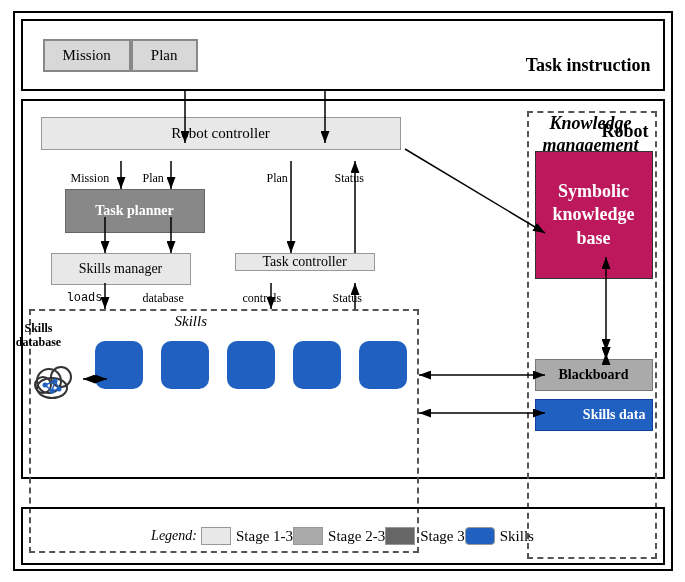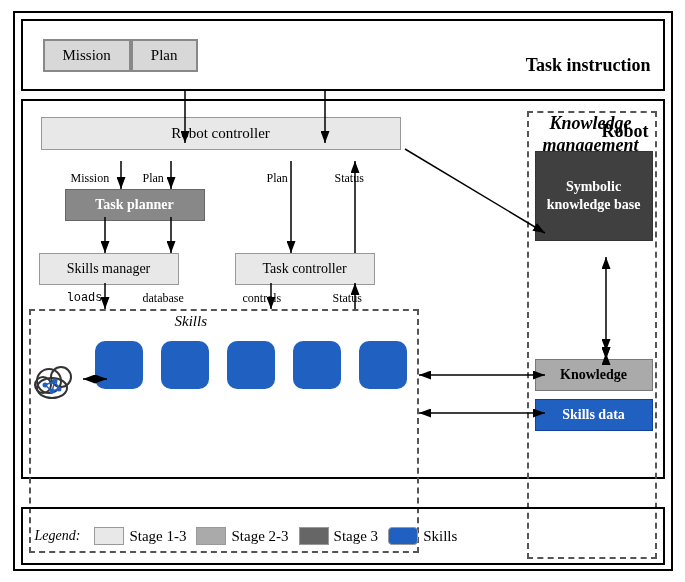--- a/index.html
+++ b/index.html
@@ -99,29 +99,29 @@
       text-align: center;
       line-height: 1.2;
     }
 
     
     .symbolic-kb {
       position: absolute;
       top: 138px;
       right: 18px;
       width: 118px;
-      background: #404040;
+      background: #be185d;
       border: 1.5px solid #333;
       padding: 12px 6px;
       text-align: center;
-      font-size: 14px;
+      font-size: 18px;
       color: #fff;
       font-weight: bold;
       line-height: 1.3;
-      height: 90px;
+      height: 128px;
       display: flex;
       align-items: center;
       justify-content: center;
     }
 
     
     .blackboard {
       position: absolute;
       top: 346px;
       right: 18px;
@@ -136,63 +136,63 @@
 
     
     .skills-data {
       position: absolute;
       top: 386px;
       right: 18px;
       width: 118px;
       background: #2060c0;
       border: 1.5px solid #1040a0;
       padding: 7px 6px;
-      text-align: center;
+      text-align: right;
       font-size: 14px;
       color: #fff;
       font-weight: bold;
     }
 
     
     .task-planner {
       position: absolute;
       top: 176px;
       left: 50px;
       width: 140px;
       background: #888;
       border: 1.5px solid #666;
-      padding: 7px 0;
+      padding: 13px 0;
       text-align: center;
       font-size: 14px;
       color: #fff;
       font-weight: bold;
     }
 
     
     .skills-manager {
       position: absolute;
       top: 240px;
-      left: 24px;
+      left: 36px;
       width: 140px;
       background: #e8e8e8;
       border: 1.5px solid #999;
       padding: 7px 0;
       text-align: center;
       font-size: 14px;
     }
 
     
     .task-controller {
       position: absolute;
       top: 240px;
       left: 220px;
       width: 140px;
       background: #e8e8e8;
       border: 1.5px solid #999;
-      padding: 7px 0;
+      padding: 0 0;
       text-align: center;
       font-size: 14px;
     }
 
     
     .skills-dashed-box {
       position: absolute;
       top: 296px;
       left: 14px;
       width: 390px;
@@ -253,22 +253,22 @@
     .legend-box {
       position: absolute;
       bottom: 4px;
       left: 6px;
       right: 6px;
       height: 58px;
       border: 2px solid #000;
       display: flex;
       align-items: center;
       padding: 0 12px;
-      gap: 10px;
       font-size: 13px;
+      justify-content: center;
     }
     .legend-item {
       display: flex;
       align-items: center;
       gap: 5px;
     }
     .legend-swatch {
       width: 30px;
       height: 18px;
       border: 1px solid #999;
@@ -308,21 +308,21 @@
 
   <div class="robot-controller">Robot controller</div>
 
   <div class="knowledge-mgmt-box"></div>
   <div class="knowledge-mgmt-label">
     <em>Knowledge management</em>
   </div>
 
   <div class="symbolic-kb">Symbolic knowledge base</div>
 
-  <div class="blackboard">Knowledge</div>
+  <div class="blackboard">Blackboard</div>
 
   <div class="skills-data">Skills data</div>
 
   <div class="task-planner">Task planner</div>
 
   <div class="skills-manager">Skills manager</div>
 
   <div class="task-controller">Task controller</div>
 
   <div class="skills-dashed-box"></div>
@@ -345,20 +345,23 @@
     <circle cx="16" cy="32" r="2.5" fill="#2060c0"></circle>
     <circle cx="26" cy="28" r="2.5" fill="#2060c0"></circle>
     <circle cx="23" cy="38" r="2.5" fill="#2060c0"></circle>
     <circle cx="30" cy="36" r="2.5" fill="#2060c0"></circle>
     <line x1="16" y1="32" x2="26" y2="28" stroke="#2060c0" stroke-width="1.5"></line>
     <line x1="26" y1="28" x2="23" y2="38" stroke="#2060c0" stroke-width="1.5"></line>
     <line x1="23" y1="38" x2="30" y2="36" stroke="#2060c0" stroke-width="1.5"></line>
     <line x1="16" y1="32" x2="23" y2="38" stroke="#2060c0" stroke-width="1.5"></line>
     <line x1="26" y1="28" x2="30" y2="36" stroke="#2060c0" stroke-width="1.5"></line>
   </svg>
+  <div class="skills-db-label">
+    <strong>Skills database</strong>
+  </div>
 
   <div class="arrow-label" style="top:158px; left:56px;">Mission</div>
   <div class="arrow-label" style="top:158px; left:128px;">Plan</div>
   <div class="arrow-label" style="top:158px; left:252px;">Plan</div>
   <div class="arrow-label" style="top:158px; left:320px;">Status</div>
   <div class="arrow-label" style="top:278px; left:52px;font-family:Liberation Mono, monospace;">loads</div>
   <div class="arrow-label" style="top:278px; left:128px;">database</div>
   <div class="arrow-label" style="top:278px; left:228px;">controls</div>
   <div class="arrow-label" style="top:278px; left:318px;">Status</div>
 

